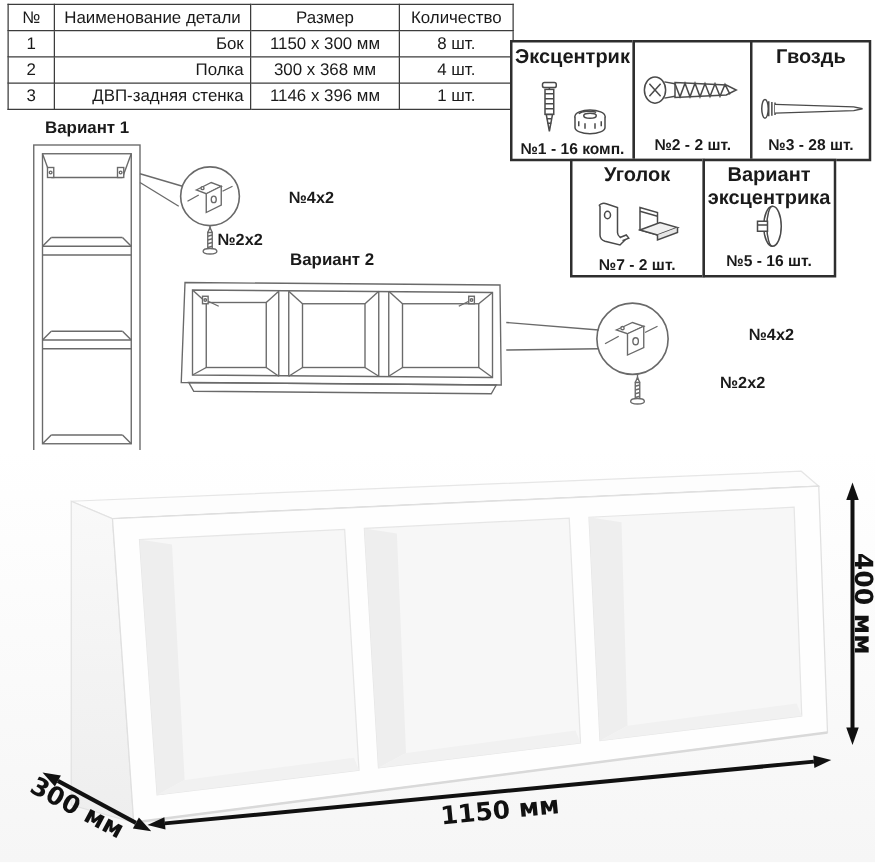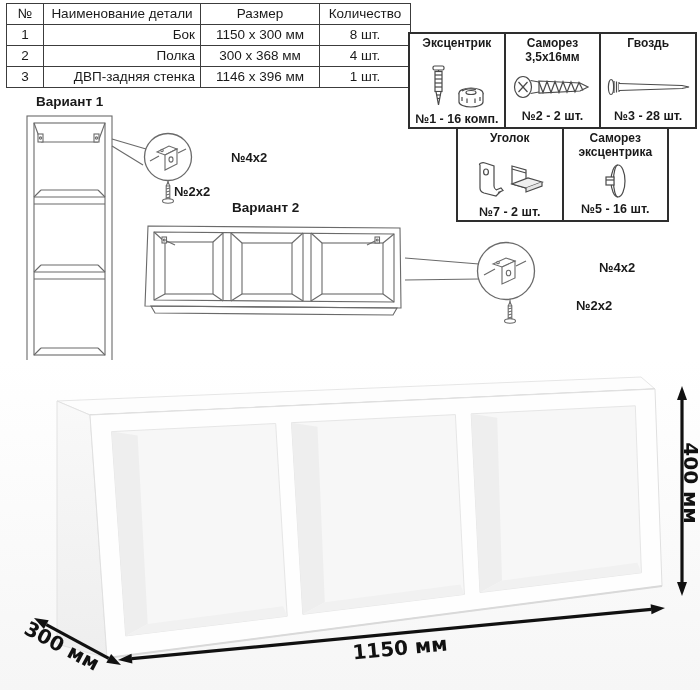--- a/index.html
+++ b/index.html
@@ -24,21 +24,21 @@
   
   .hw-row{position:absolute;display:flex;}
   .hw-row1{left:408px;top:32px;width:289px;height:97px;}
   .hw-row2{left:456px;top:127px;width:213px;height:95px;}
   .hw-cell{
     flex:1;border:2px solid #2e2e2e;background:#fff;margin-left:-2px;
     display:flex;flex-direction:column;align-items:center;box-sizing:border-box;
   }
   .hw-cell:first-child{margin-left:0;}
   .hw-title{
-    font-weight:bold;font-size:12px;line-height:1.15;text-align:center;
+    font-weight:bold;font-size:16px;line-height:1.15;text-align:center;
     padding:3px 2px 0 2px;min-height:27px;
   }
   .hw-icon{flex:1;display:flex;align-items:center;justify-content:center;width:100%;}
   .hw-label{font-weight:bold;font-size:12.5px;padding-bottom:4px;white-space:nowrap;}
   
   .variant-label{position:absolute;font-weight:bold;font-size:13.5px;}
   .callout-label{position:absolute;font-weight:bold;font-size:13px;white-space:nowrap;padding-left:48px;}
   
   .layer{position:absolute;}
   
@@ -105,21 +105,20 @@
           <path d="M46,27 A9,3.6 0 0 1 60,25.8" fill="none"></path>
           <line x1="46" y1="33" x2="46" y2="37"></line>
             <line x1="51" y1="34.5" x2="51" y2="39"></line>
           <line x1="59" y1="34.5" x2="59" y2="39"></line>
             <line x1="64" y1="33" x2="64" y2="37"></line>
         </svg>
       </div>
       <div class="hw-label">№1 - 16 комп.</div>
     </div>
     <div class="hw-cell">
-      <div class="hw-title">Саморез 3,5х16мм</div>
       <div class="hw-icon">
         <svg width="86" height="40" viewBox="0 0 86 40" fill="none" stroke="#4a4a4a" stroke-width="1.2">
           <ellipse cx="13" cy="20" rx="8.5" ry="10.5" fill="#fff"></ellipse>
           <line x1="8.5" y1="15" x2="17.5" y2="25"></line>
             <line x1="17.5" y1="15" x2="8.5" y2="25"></line>
           <path d="M20.5,13.5 L29,15 M20.5,26.5 L29,25"></path>
           <path d="M29,14 L70,16 L78,20 L70,24 L29,26 Z" fill="#fff"></path>
           <path d="M29,15 L33,25.5 L37,14.5 L41,25.5 L45,14.5 L49,25.5 L53,14.8 L57,25.2 L61,15 L65,25 L69,15.5 L73,23.5"></path>
         </svg>
       </div>
@@ -150,21 +149,21 @@
           <path d="M28,31 L33,29 L35,31.5 L30,33.5" fill="#fff"></path>
           <path d="M44,7 L58,11 L58,29 L44,25 Z" fill="#fff"></path>
           <path d="M44,25 L58,29 L74,23 L60,19 Z" fill="#f0f0f0"></path>
           <path d="M58,29 L58,33 L74,27 L74,23" fill="#e6e6e6"></path>
           <line x1="44" y1="10" x2="58" y2="14"></line>
         </svg>
       </div>
       <div class="hw-label">№7 - 2 шт.</div>
     </div>
     <div class="hw-cell">
-      <div class="hw-title">Саморез эксцентрика</div>
+      <div class="hw-title">Вариант эксцентрика</div>
       <div class="hw-icon">
         <svg width="64" height="42" viewBox="0 0 64 42" fill="none" stroke="#4a4a4a" stroke-width="1.2">
           <ellipse cx="35" cy="21" rx="7" ry="16" fill="#fff"></ellipse>
           <path d="M35,5 A4.5,16 0 0 0 35,37" fill="none"></path>
           <rect x="23" y="17" width="8" height="8" fill="#fff"></rect>
           <line x1="23" y1="20" x2="31" y2="20"></line>
         </svg>
       </div>
       <div class="hw-label">№5 - 16 шт.</div>
     </div>

